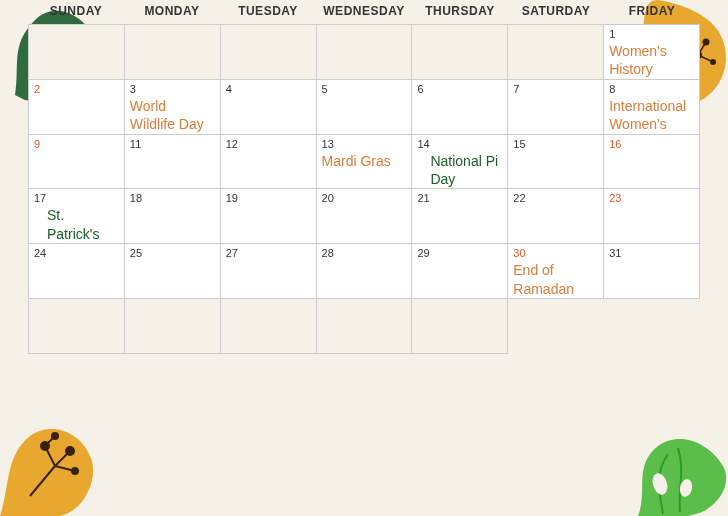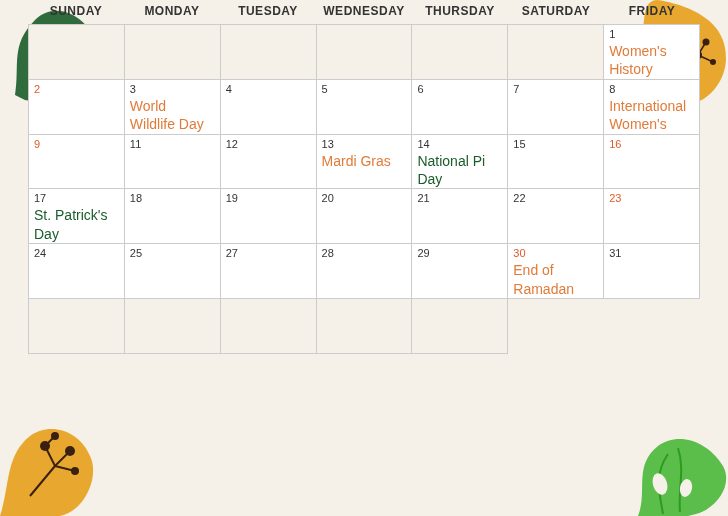--- a/index.html
+++ b/index.html
@@ -119,20 +119,21 @@
 
     .event-label {
       font-size: 14px;
       font-weight: normal;
       color: #e07b39;
       line-height: 1.3;
       display: block;
     }
     .event-label.green {
       color: #1a5c2a;
+      margin-left: 13px;
     }
   </style>
 </head>
 <body>
 
 <div class="calendar-container">
 
   <div class="deco-top-left">
     <svg viewBox="0 0 110 110" width="110" height="110">
       <g transform="translate(5,5)">

